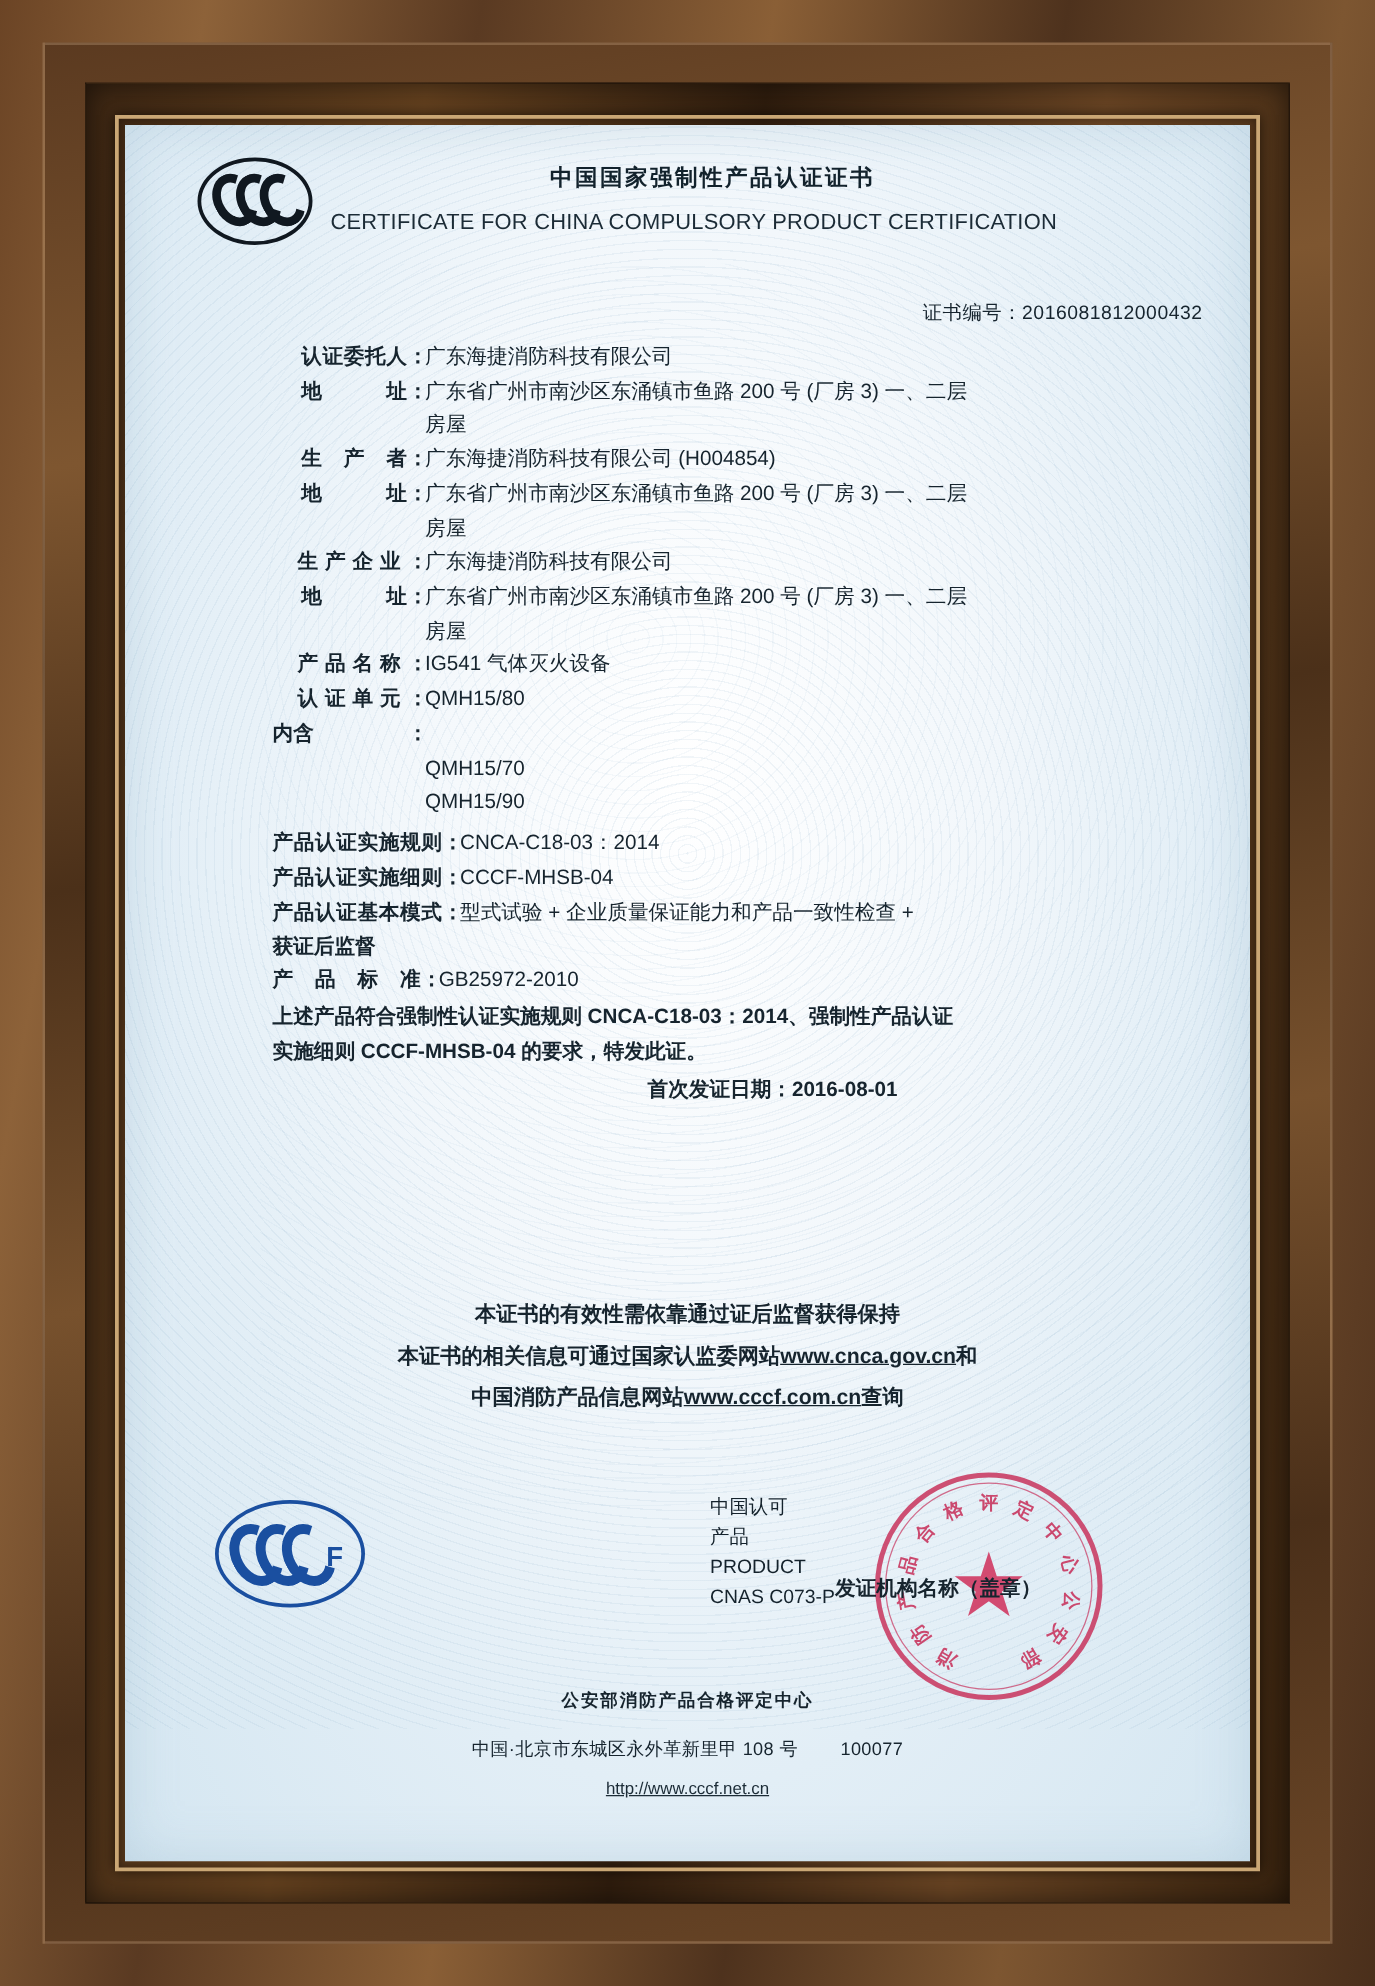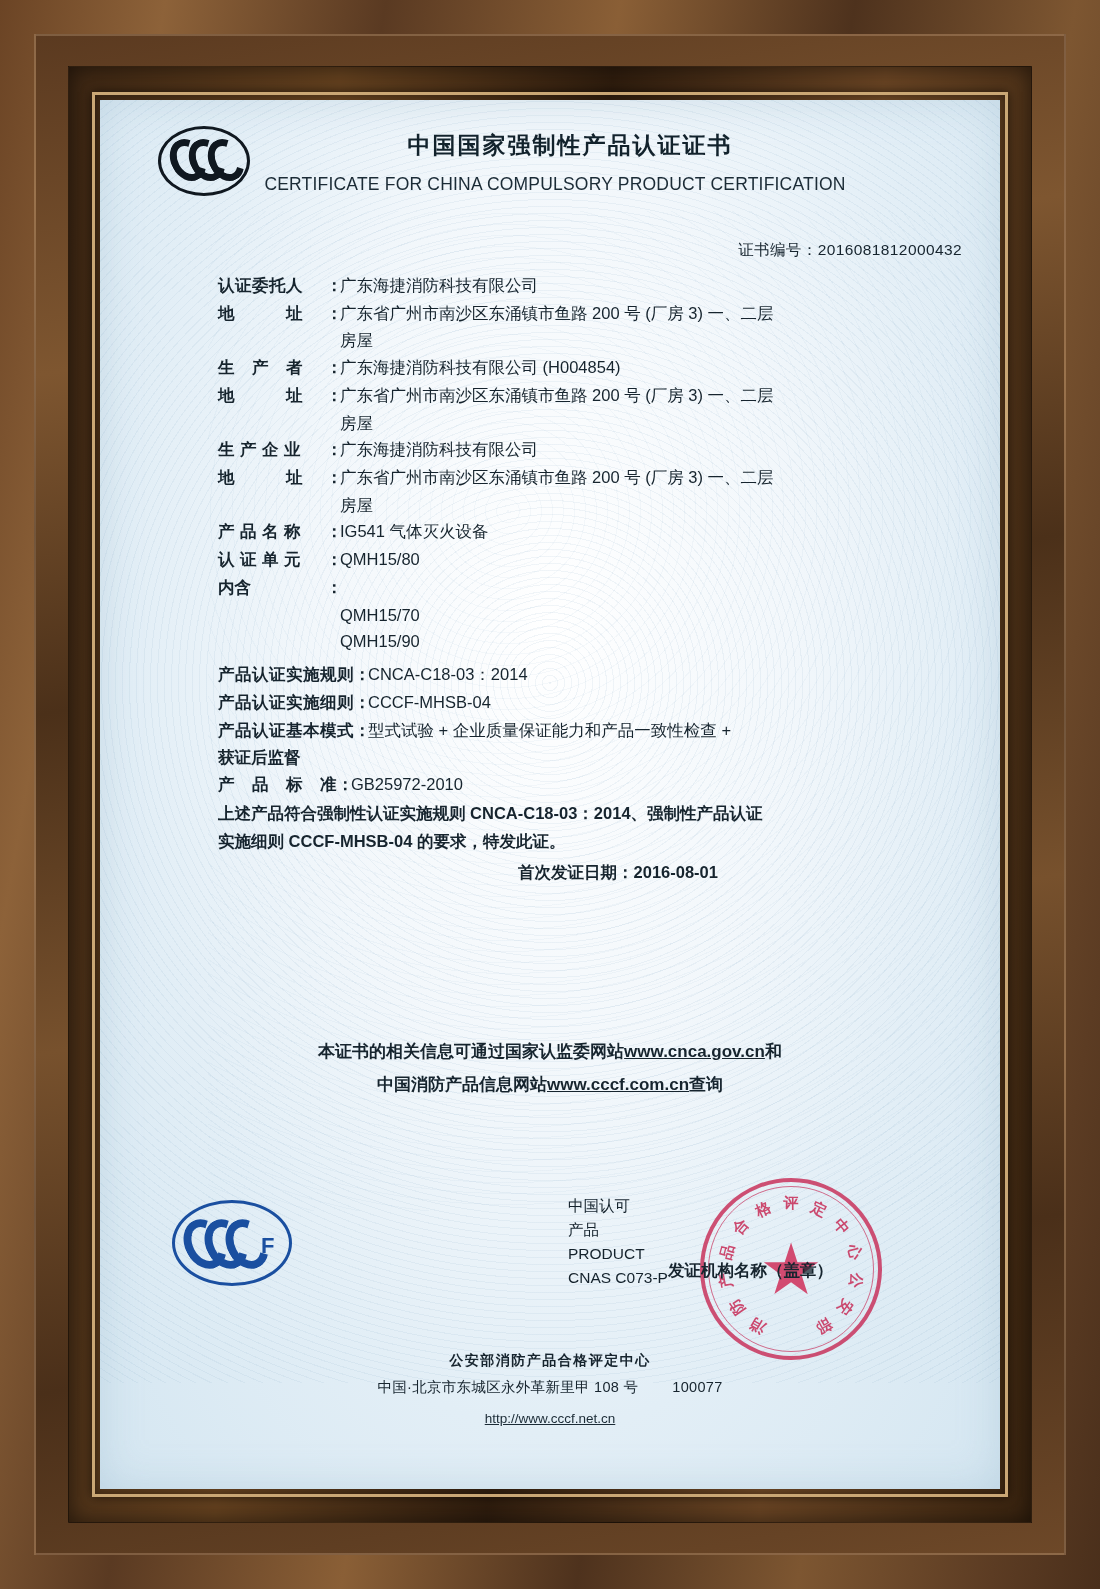--- a/index.html
+++ b/index.html
@@ -102,21 +102,21 @@
   }
 
   
   .cert-header {
     position: absolute;
     left: 0; top: 30px;
     width: 900px;
   }
   .title-cn {
     text-align: center;
-    font-size: 23px;
+    font-size: 18px;
     font-weight: bold;
     letter-spacing: 2px;
     color: #12222c;
     padding-left: 40px;
   }
   .title-en {
     text-align: center;
     font-size: 17.5px;
     letter-spacing: 0.2px;
     color: #1b2b36;
@@ -169,20 +169,21 @@
     line-height: 1.62;
   }
   .row { display: flex; align-items: flex-start; margin-bottom: 1px; }
   .lbl {
     flex: 0 0 auto;
     width: 108px;
     font-weight: bold;
     font-size: 16.5px;
     white-space: nowrap;
     letter-spacing: 0.5px;
+    text-align: right;
   }
   .lbl.sp3 { letter-spacing: 5.5px; }
   .colon { flex: 0 0 auto; font-weight: bold; width: 14px; }
   .val { flex: 1 1 auto; font-size: 16.5px; }
   .subrow { display: flex; margin-bottom: 1px; }
   .sub-lbl {
     flex: 0 0 auto;
     width: 108px;
     text-align: left;
     padding-right: 0;
@@ -357,21 +358,21 @@
     left: 0; top: 1252px;
     width: 900px;
     text-align: center;
   }
   .org {
     font-size: 14px;
     font-weight: bold;
     letter-spacing: 1.5px;
   }
   .addr {
-    margin-top: 8px;
+    margin-top: 20px;
     font-size: 14.5px;
     letter-spacing: 0.3px;
   }
   .addr .zip { display: inline-block; margin-left: 34px; }
   .site {
     margin-top: 14px;
     font-size: 13.5px;
     text-decoration: underline;
     color: #1b2b36;
   }
@@ -490,20 +491,21 @@
         </div>
 
         <div class="bold-para">上述产品符合强制性认证实施规则 CNCA-C18-03：2014、强制性产品认证</div>
         <div class="bold-para">实施细则 CCCF-MHSB-04 的要求，特发此证。</div>
 
         <div class="first-issue">首次发证日期：2016-08-01</div>
 
       </div>
 
       <div class="notice">
+        <div>本证书的有效性需依靠通过证后监督获得保持</div>
         <div class="line2">
           <span>本证书的相关信息可通过国家认监委网站</span><span class="url">www.cnca.gov.cn</span><span>和</span>
         </div>
         <div class="line3">
           <span>中国消防产品信息网站</span><span class="url">www.cccf.com.cn</span><span>查询</span>
         </div>
       </div>
 
       <div class="logo-row">
         <div class="cccf-badge">

